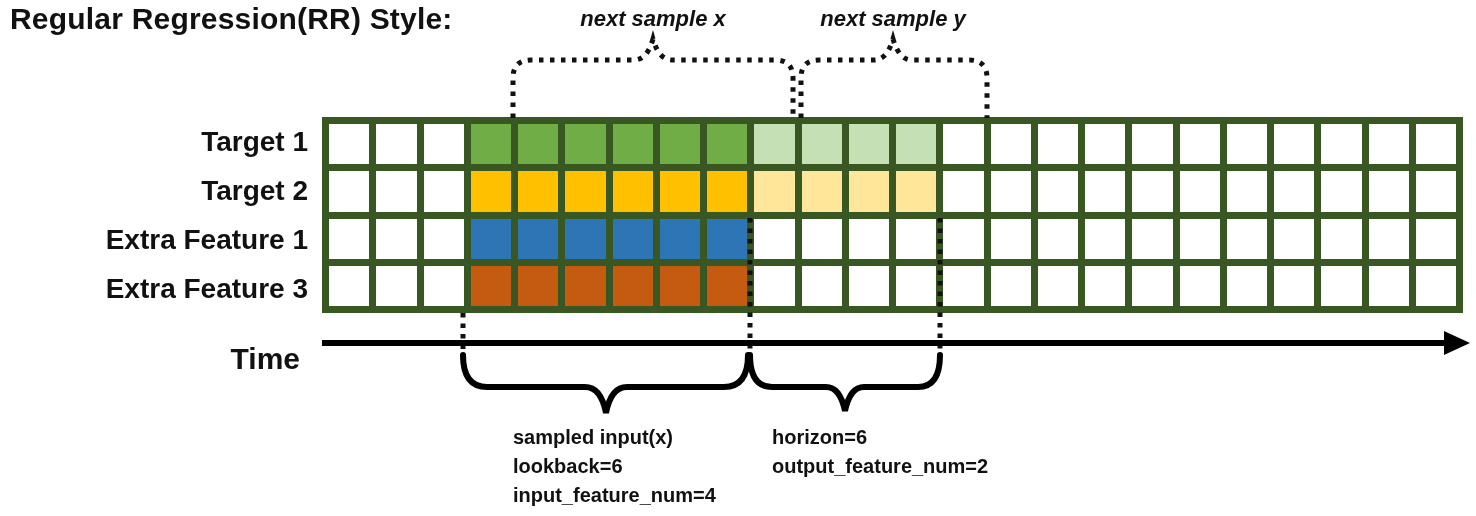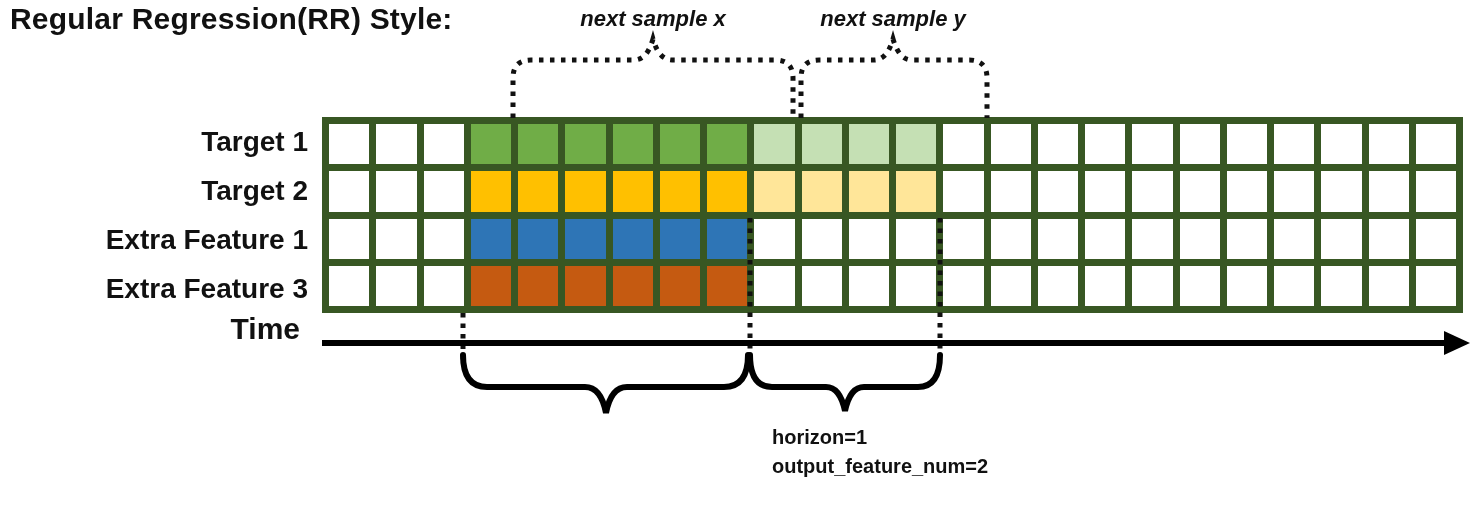--- a/index.html
+++ b/index.html
@@ -31,21 +31,21 @@
   
   .overlay{position:absolute;left:0;top:0;width:1476px;height:516px;pointer-events:none;z-index:5;}
   
   .top-label{
     position:absolute;top:6px;transform:translateX(-50%);
     font-size:22px;font-style:italic;font-weight:600;white-space:nowrap;
   }
   .top-label.x{left:653px;}
   .top-label.y{left:893px;}
   .time-label{
-    position:absolute;left:160px;top:312px;width:140px;text-align:right;
+    position:absolute;left:160px;top:342px;width:140px;text-align:right;
     font-size:30px;font-weight:bold;
   }
   .note{
     position:absolute;top:423px;font-size:20px;font-weight:bold;
     line-height:29px;white-space:nowrap;
   }
   .note.input{left:513px;}
   .note.output{left:772px;}
 </style>
 </head>
@@ -177,19 +177,24 @@
     <line x1="322" y1="343" x2="1446" y2="343" stroke="#000" stroke-width="6"></line>
     <polygon points="1444,331 1470,343 1444,355" fill="#000"></polygon>
 
     <path d="M 463 355 Q 463 387 487 387 L 585 387 Q 601 387 606 413 Q 611 387 627 387 L 724 387 Q 748 387 748 355" fill="none" stroke="#000" stroke-width="6" stroke-linecap="round"></path>
 
     <path d="M 750 355 Q 750 387 772 387 L 826 387 Q 840 387 845 411 Q 850 387 864 387 L 918 387 Q 940 387 940 355" fill="none" stroke="#000" stroke-width="6" stroke-linecap="round"></path>
   </svg>
 
   <div class="time-label">Time</div>
 
+  <div class="note input">
+    <div>sampled input(x)</div>
+    <div>lookback=6</div>
+    <div>input_feature_num=4</div>
+  </div>
 
   <div class="note output">
-    <div>horizon=1</div>
+    <div>horizon=6</div>
     <div>output_feature_num=2</div>
   </div>
 
 </div>
 
 </body></html>

